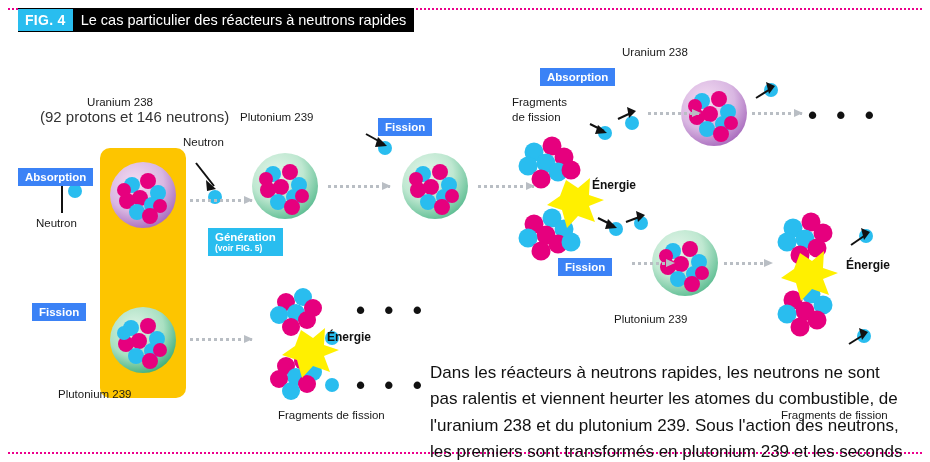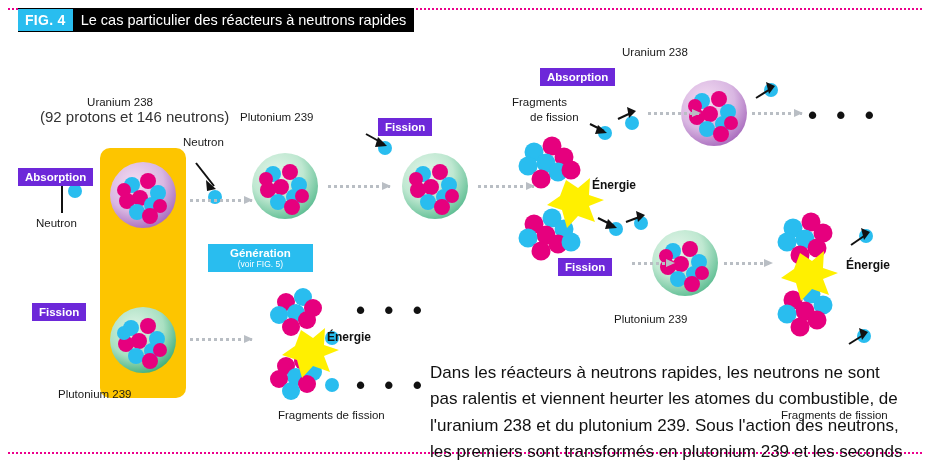--- a/index.html
+++ b/index.html
@@ -27,28 +27,28 @@
     background:#29bdef;color:#fff;font-weight:bold;font-size:14px;
     padding:3px 7px;margin-right:8px;letter-spacing:.3px;
   }
   .hdr-title{color:#fff;font-weight:normal;font-size:14.5px;white-space:nowrap;}
 
   
   .lbl{position:absolute;font-size:11.5px;color:#1a1a1a;white-space:nowrap;}
   .lbl.c{text-align:center;}
   .lbl .sub{display:block;font-size:15px;color:#333;}
   .lbl-black{
-    position:absolute;background:#6d28d9;color:#fff;font-weight:bold;
+    position:absolute;background:#3b82f6;color:#fff;font-weight:bold;
     font-size:11.5px;padding:3px 7px;white-space:nowrap;
   }
   .lbl-blue{
     position:absolute;background:#29bdef;color:#fff;font-weight:bold;
-    font-size:11.5px;padding:3px 22px;white-space:nowrap;text-align:center;margin-top:16px;
-  }
-  .lbl-blue .sub{display:block;font-size:8.5px;font-weight:normal;}
+    font-size:11.5px;padding:3px 7px;white-space:nowrap;
+  }
+  .lbl-blue .sub{display:block;font-size:8.5px;font-weight:bold;}
   .lbl-bold{position:absolute;font-size:12px;font-weight:bold;color:#111;white-space:nowrap;}
 
   
   .fuel{
     position:absolute;left:100px;top:148px;width:86px;height:250px;
     background:#fdc500;border-radius:10px;
   }
   .dots-arrow{
     position:absolute;height:9px;
     background-image:repeating-linear-gradient(to right,#b9bec4 0 3px,transparent 3px 6px);
@@ -325,21 +325,21 @@
   <div class="lbl-blue" style="left:208px;top:228px;">
     <span>Génération</span>
     <span class="sub">(voir FIG. 5)</span>
   </div>
 
   <div class="lbl" style="left:58px;top:388px;">Plutonium 239</div>
 
   <div class="lbl" style="left:278px;top:409px;">Fragments de fission</div>
 
   <div class="lbl" style="left:512px;top:96px;">Fragments</div>
-  <div class="lbl" style="left:512px;top:111px;margin-left:18px;">de fission</div>
+  <div class="lbl" style="left:512px;top:111px;">de fission</div>
 
   <div class="lbl" style="left:622px;top:46px;">Uranium 238</div>
   <div class="lbl" style="left:614px;top:313px;">Plutonium 239</div>
   <div class="lbl" style="left:781px;top:409px;">Fragments de fission</div>
 
   <div class="lbl-bold" style="left:592px;top:178px;">Énergie</div>
   <div class="lbl-bold" style="left:327px;top:330px;">Énergie</div>
   <div class="lbl-bold" style="left:846px;top:258px;">Énergie</div>
 
   <div class="body-text">Dans les réacteurs à neutrons rapides, les neutrons ne sont pas ralentis et viennent heurter les atomes du combustible, de l'uranium 238 et du plutonium 239. Sous l'action des neutrons, les premiers sont transformés en plutonium 239 et les seconds sont fissionnés. La réaction en chaîne est alors initiée.</div>

